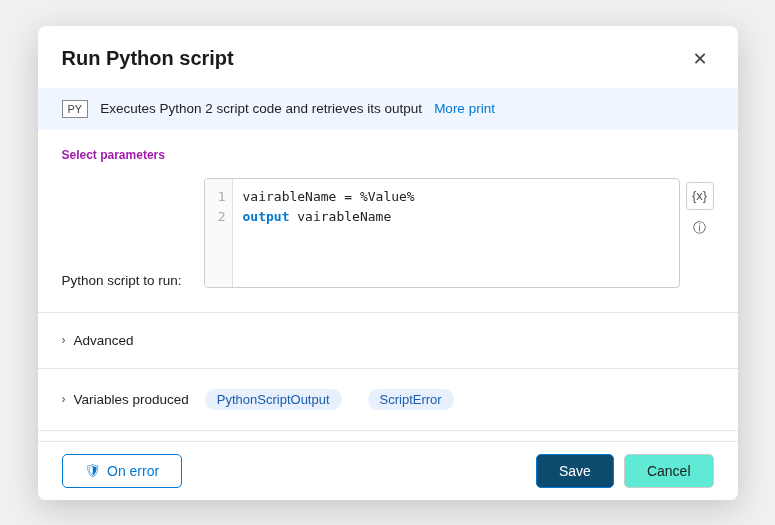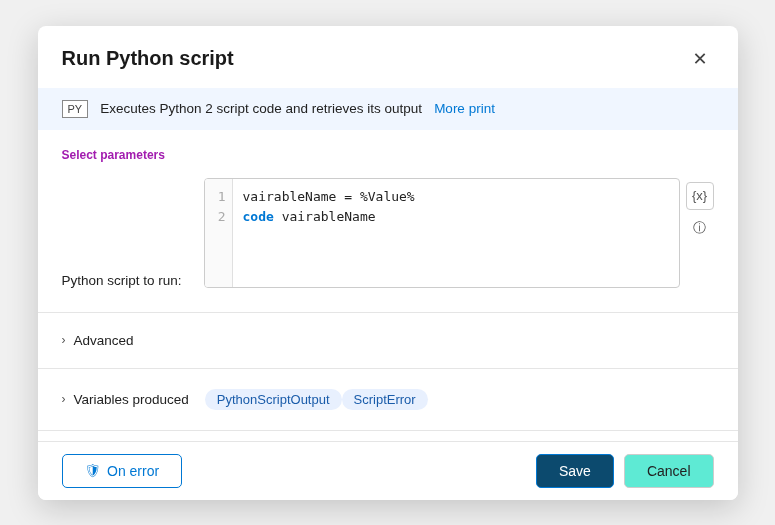--- a/index.html
+++ b/index.html
@@ -254,21 +254,21 @@
       <span class="param-label">Python script to run:</span>
       <div class="editor-wrapper">
         <div class="code-editor">
           <div class="code-lines">
             <div class="line-numbers">
               <span>1</span><br>
               <span>2</span>
             </div>
             <div class="code-content">
               <span class="code-line">vairableName = %Value%</span>
-              <span class="code-line"><span class="keyword">code</span> vairableName</span>
+              <span class="code-line"><span class="keyword">output</span> vairableName</span>
             </div>
           </div>
         </div>
         <div class="editor-icons">
           <button class="icon-btn" title="Insert variable">{x}</button>
           <button class="icon-btn borderless" title="More information">ⓘ</button>
         </div>
       </div>
     </div>
   </div>
@@ -276,21 +276,21 @@
   <hr class="divider">
   <div class="collapsible-row">
     <span class="chevron">›</span>
     <span class="section-label">Advanced</span>
   </div>
 
   <hr class="divider">
   <div class="collapsible-row">
     <span class="chevron">›</span>
     <span class="section-label">Variables produced</span>
-    <div class="vars-row" style="padding:0; margin-left:8px; display:flex; gap:0;align-items:center;">
+    <div class="vars-row" style="padding:0; margin-left:8px; display:flex; gap:26px;align-items:center;">
       <span class="var-badge">PythonScriptOutput</span>
       <span class="var-badge">ScriptError</span>
     </div>
   </div>
   <hr class="divider">
 
   <div class="dialog-footer">
     <div class="footer-left">
       <button class="btn btn-outline">
         <span class="shield-icon">🛡</span>

